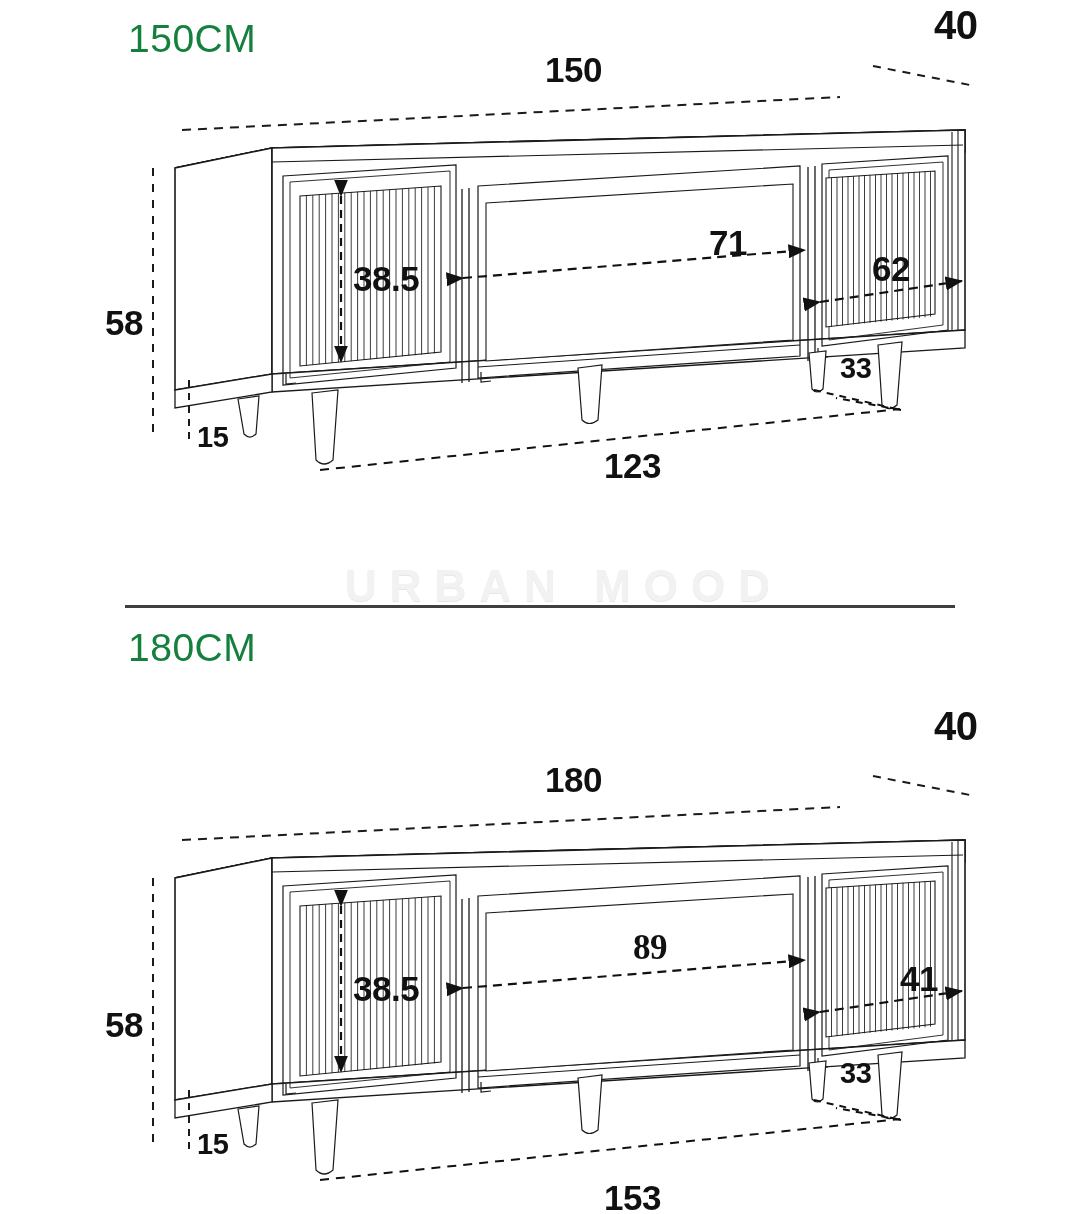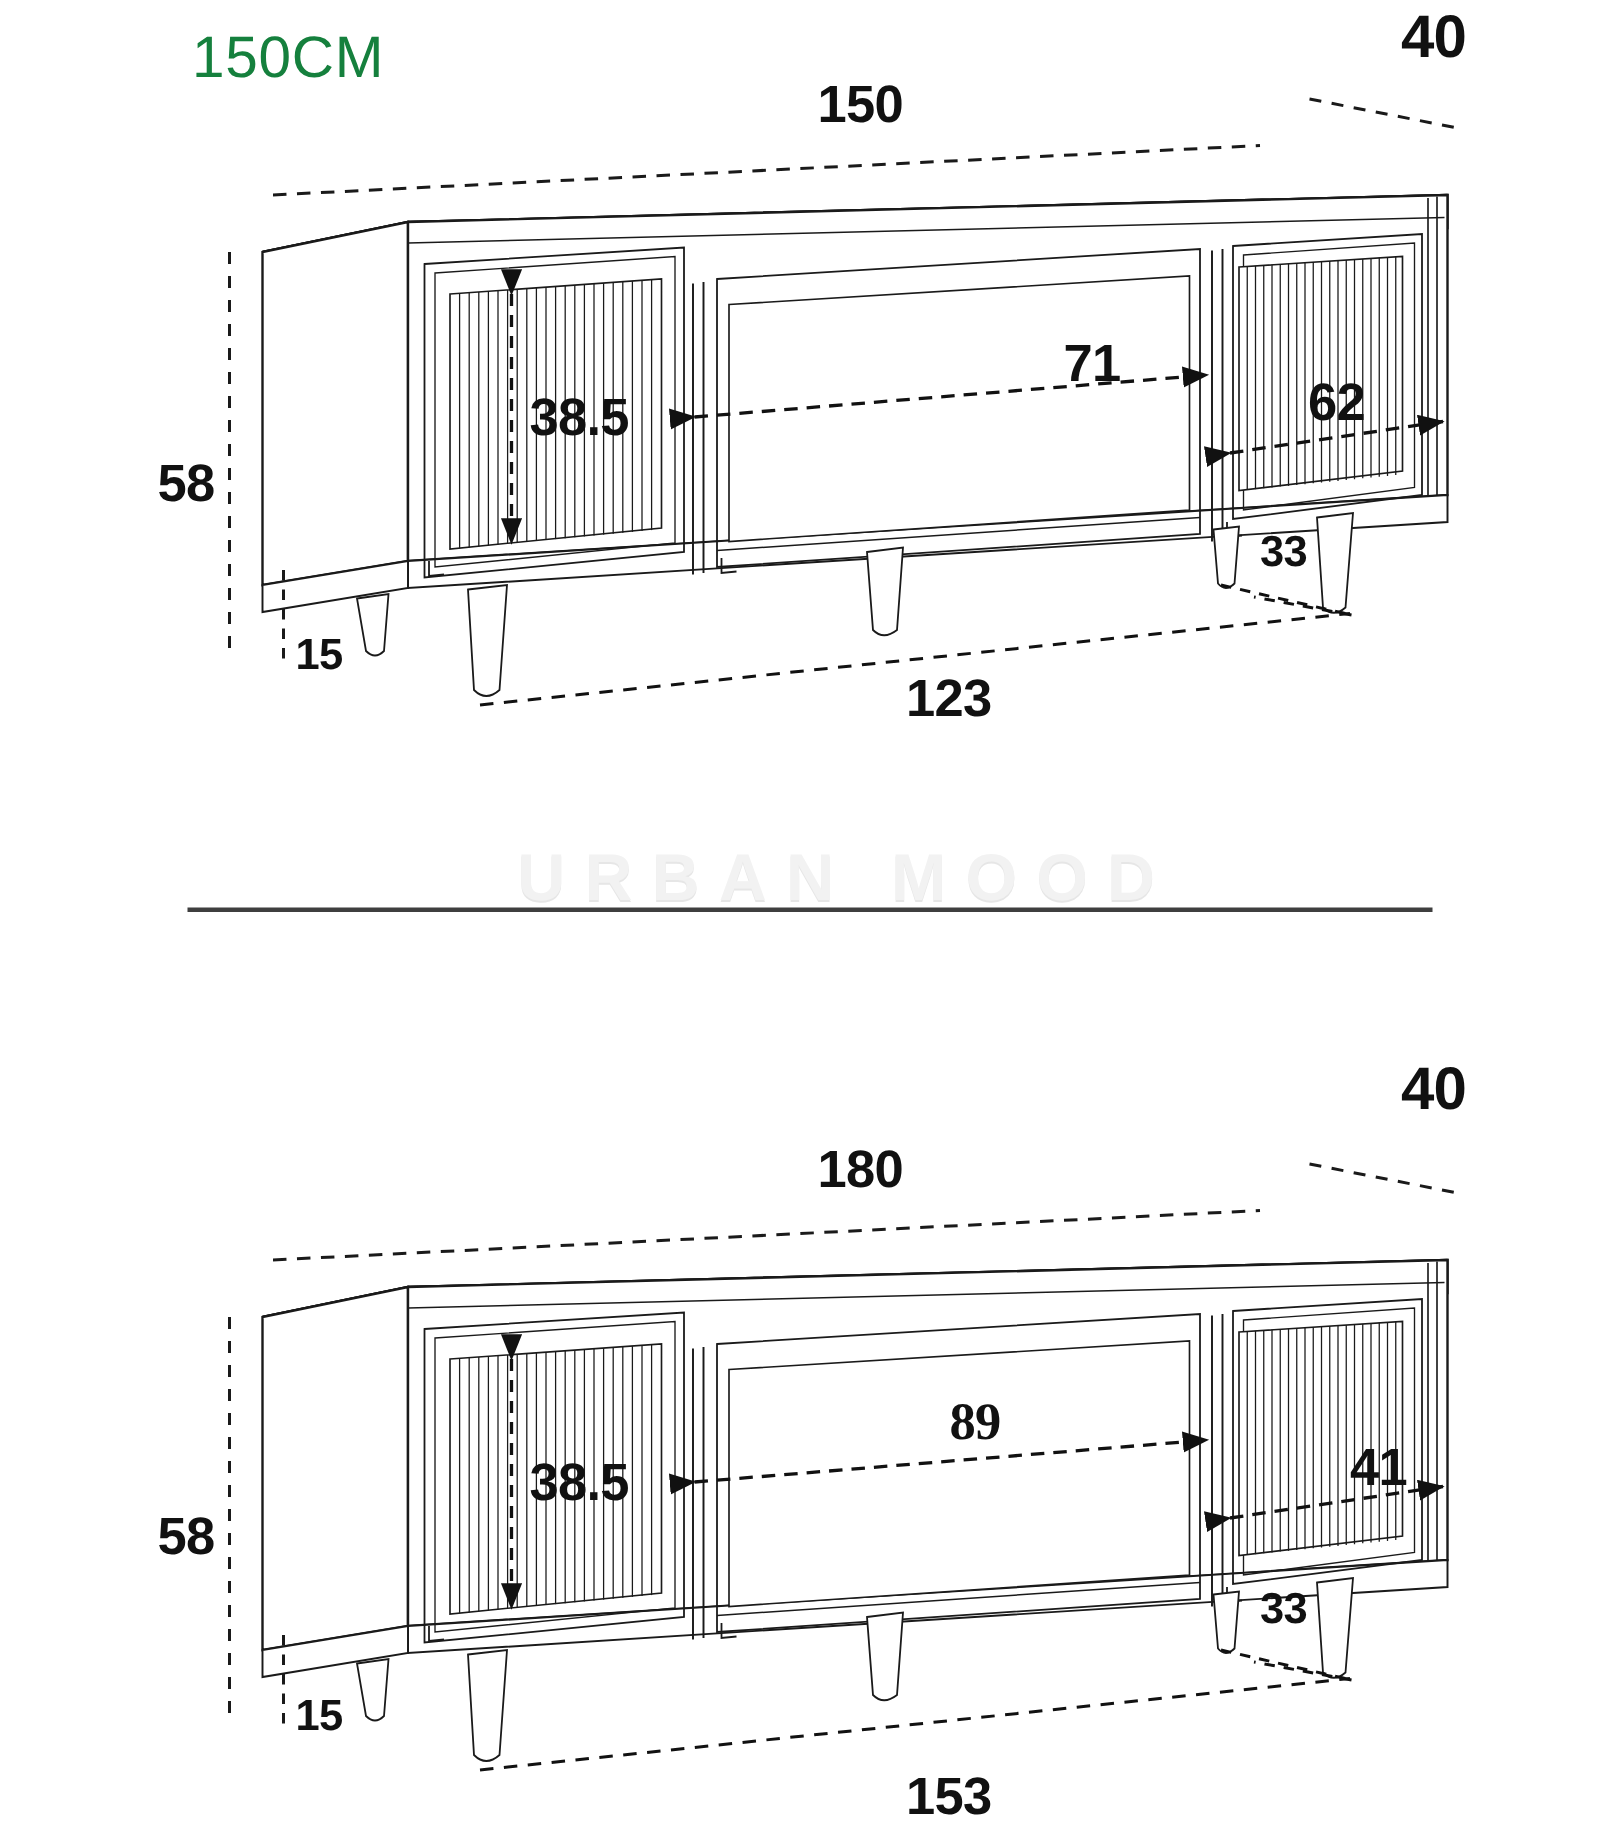--- a/index.html
+++ b/index.html
@@ -63,20 +63,21 @@
     background:#3f3f3f;
   }
 </style>
 </head>
 <body>
 
 <div class="stage">
 
   <div class="section-title" id="title-150">150CM</div>
 
+  <div class="section-title" id="title-180">180CM</div>
 
   <div class="watermark">URBAN MOOD</div>
   <div class="divider"></div>
 
   <svg class="draw" viewBox="0 0 1080 1214">
     <defs>
       <marker id="ah" markerWidth="9" markerHeight="9" refX="7.5" refY="3.2" orient="auto" markerUnits="strokeWidth">
         <path d="M0,0 L8,3.2 L0,6.4 z" fill="#111"></path>
       </marker>
       <marker id="ahs" markerWidth="9" markerHeight="9" refX="7.5" refY="3.2" orient="auto" markerUnits="strokeWidth">

